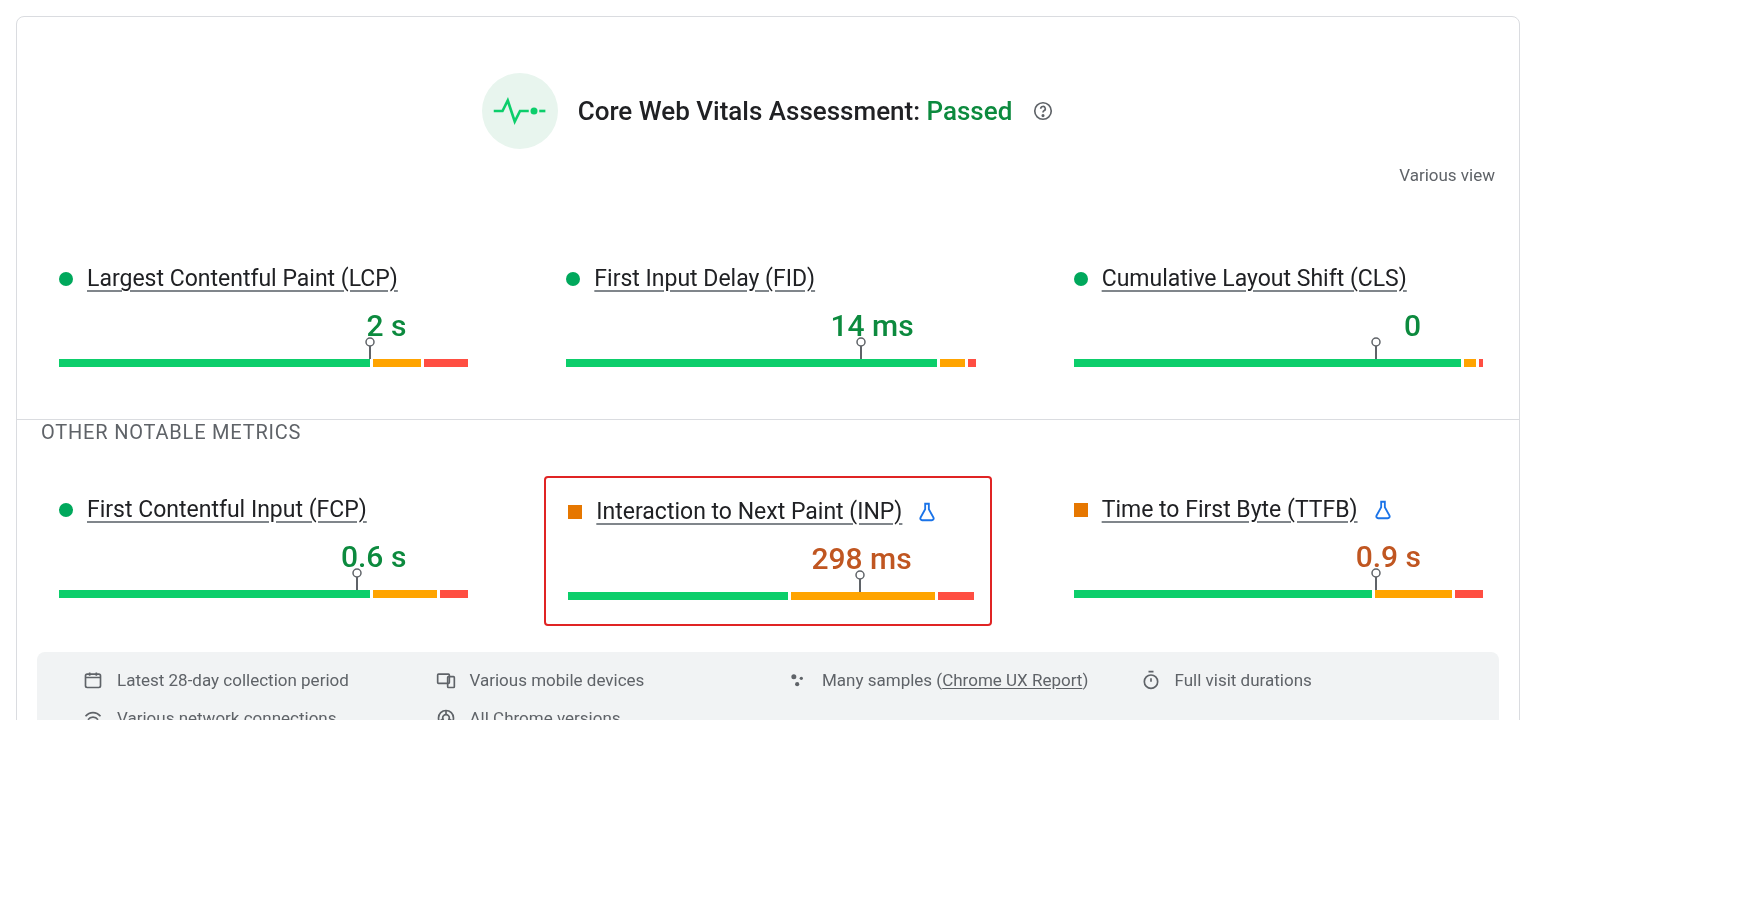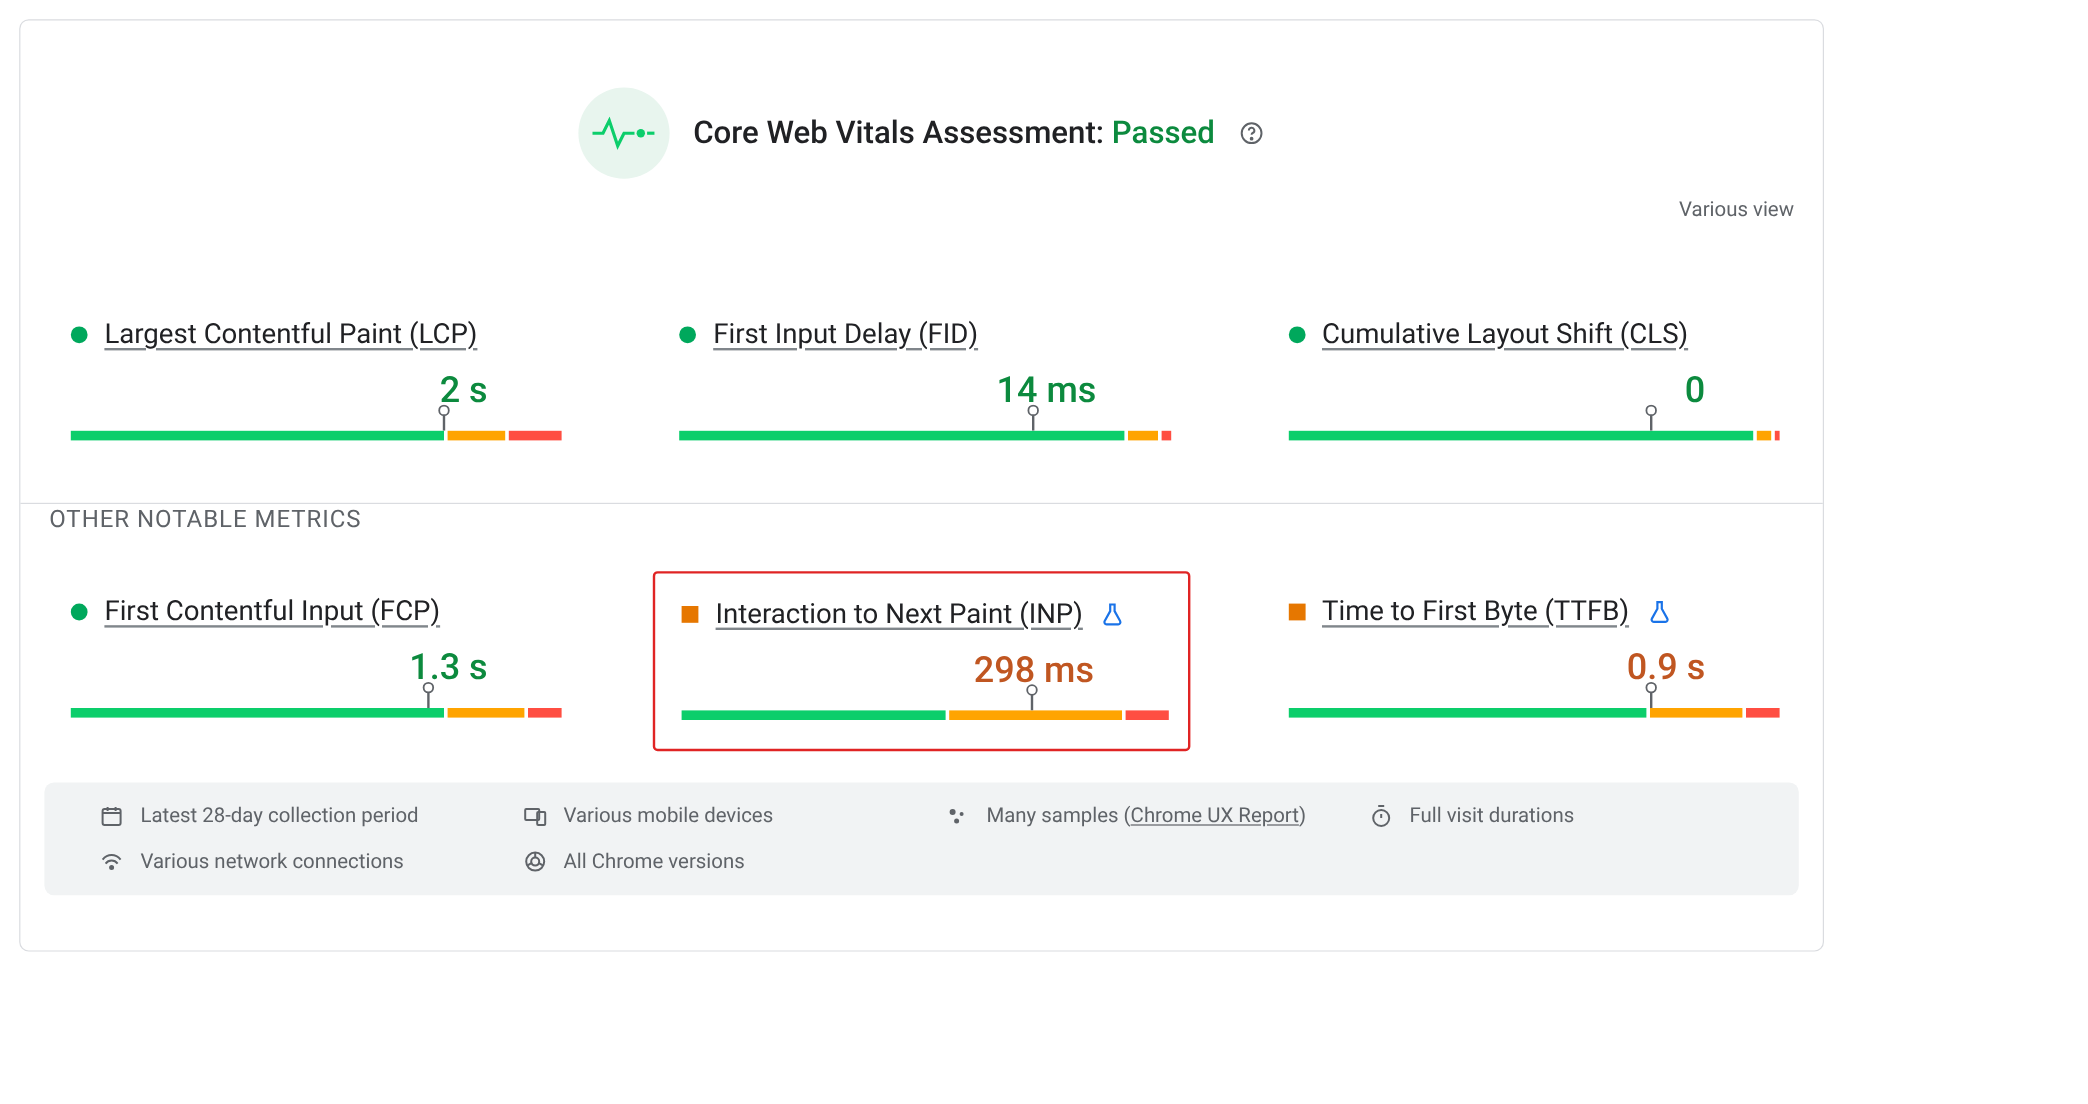--- a/index.html
+++ b/index.html
@@ -16,21 +16,21 @@
   }
   * { box-sizing: border-box; }
   html, body {
     margin: 0; padding: 0;
     font-family: Roboto, Arial, sans-serif;
     background: #fff;
     color: var(--text);
   }
   .viewport {
     width: 1740px;
-    height: 920px;
+    height: 720px;
     position: relative;
     padding: 16px;
   }
   .card {
     width: 1504px;
     height: 777px;
     border: 1px solid var(--grey-border);
     border-radius: 8px;
     position: relative;
     padding: 0 20px;
@@ -278,21 +278,21 @@
 
     <div class="section-label">OTHER NOTABLE METRICS</div>
 
     <div class="metrics-row second">
 
       <div class="metric">
         <div class="metric-title-row">
           <span class="status-dot good"></span>
           <span class="metric-name">First Contentful Input (FCP)</span>
         </div>
-        <div class="metric-value good">1.3 s</div>
+        <div class="metric-value good">0.6 s</div>
         <div class="bar-wrap">
           <div class="bar">
             <div class="seg g" style="flex:0 0 77%"></div>
             <div class="seg o" style="flex:0 0 16%"></div>
             <div class="seg r" style="flex:0 0 7%"></div>
           </div>
           <div class="marker" style="left:74%">
             <svg viewBox="0 0 12 22">
                 <circle cx="6" cy="5" r="4" fill="#fff" stroke="#5f6368" stroke-width="1.5"></circle>
                 <line x1="6" y1="9" x2="6" y2="22" stroke="#5f6368" stroke-width="2"></line>

